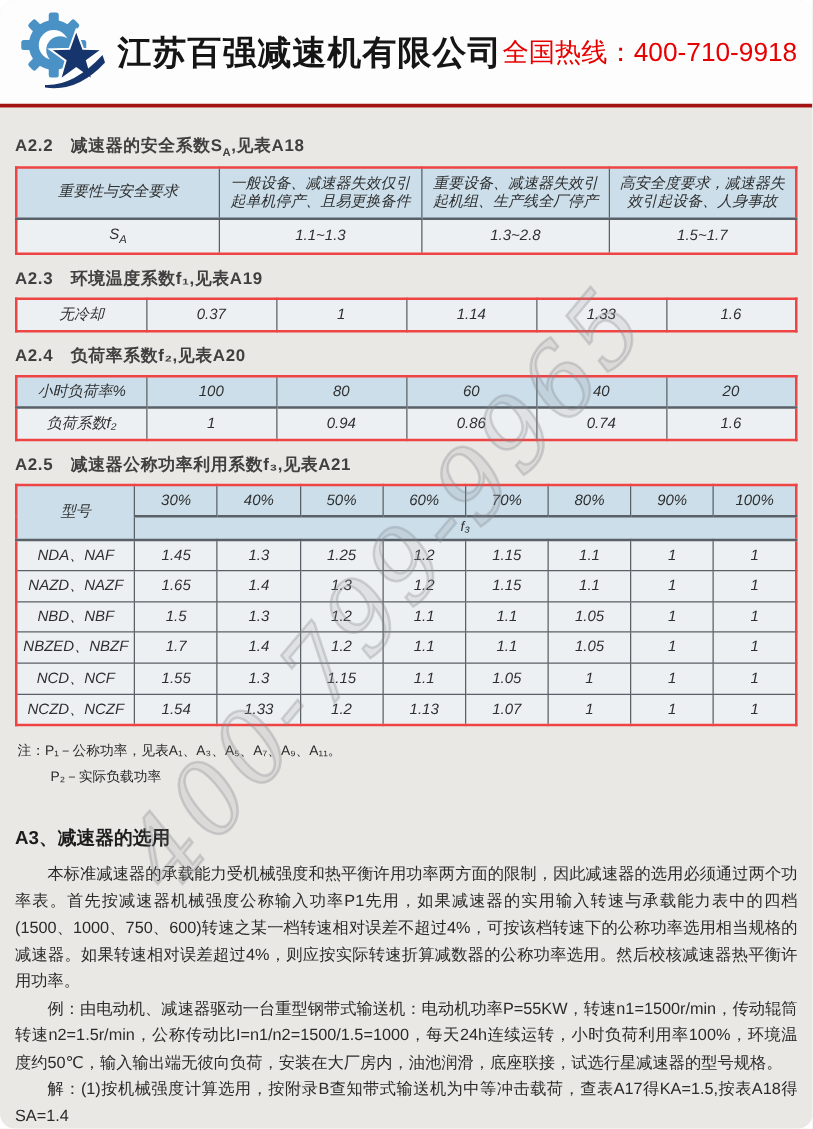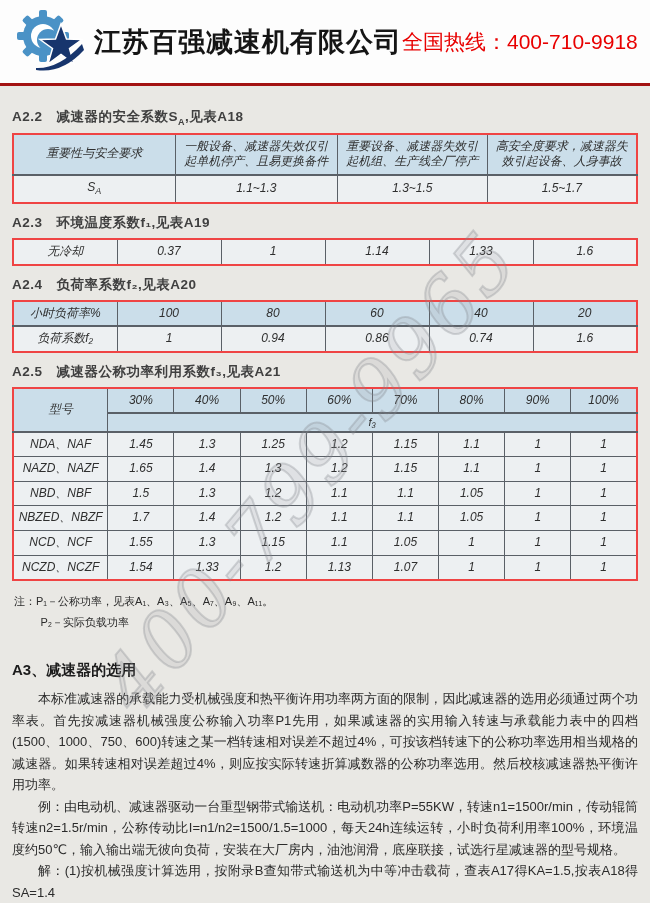--- a/index.html
+++ b/index.html
@@ -1,20 +1,20 @@
 <!DOCTYPE html>
 <html><head>
 <meta charset="utf-8">
 <style>
   * { margin: 0; padding: 0; box-sizing: border-box; }
   html, body { width: 650px; }
   body { font-family: "Liberation Sans", "DejaVu Sans", sans-serif; }
   .page {
     position: relative; width: 650px; height: 903px;
-    background: #e9e8e4; overflow: hidden;
+    background: #e9e8e4; overflow: hidden; border-radius: 12px;
   }
   
   .header {
     height: 86px; background: #fdfdfd; display: flex; align-items: center;
     padding: 0 10px 0 12px; border-bottom: 3px solid #a31212;
   }
   .logo { width: 78px; height: 72px; flex: 0 0 auto; }
   .company {
     font-size: 27px; font-weight: bold; color: #151515;
     letter-spacing: 1px; margin-left: 4px; white-space: nowrap;
@@ -113,21 +113,21 @@
       <tbody>
           <tr>
         <th>重要性与安全要求</th>
         <th>一般设备、减速器失效仅引起单机停产、且易更换备件</th>
         <th>重要设备、减速器失效引起机组、生产线全厂停产</th>
         <th>高安全度要求，减速器失效引起设备、人身事故</th>
       </tr>
       <tr>
         <td class="lbl"><span>S</span><sub>A</sub></td>
         <td>1.1~1.3</td>
-        <td>1.3~1.5</td>
+        <td>1.3~2.8</td>
         <td>1.5~1.7</td>
       </tr>
     </tbody>
       </table>
 
     <div class="sec-title">
       <span class="num">A2.3</span><span>环境温度系数f₁,见表A19</span>
     </div>
     <table>
       <tbody>

